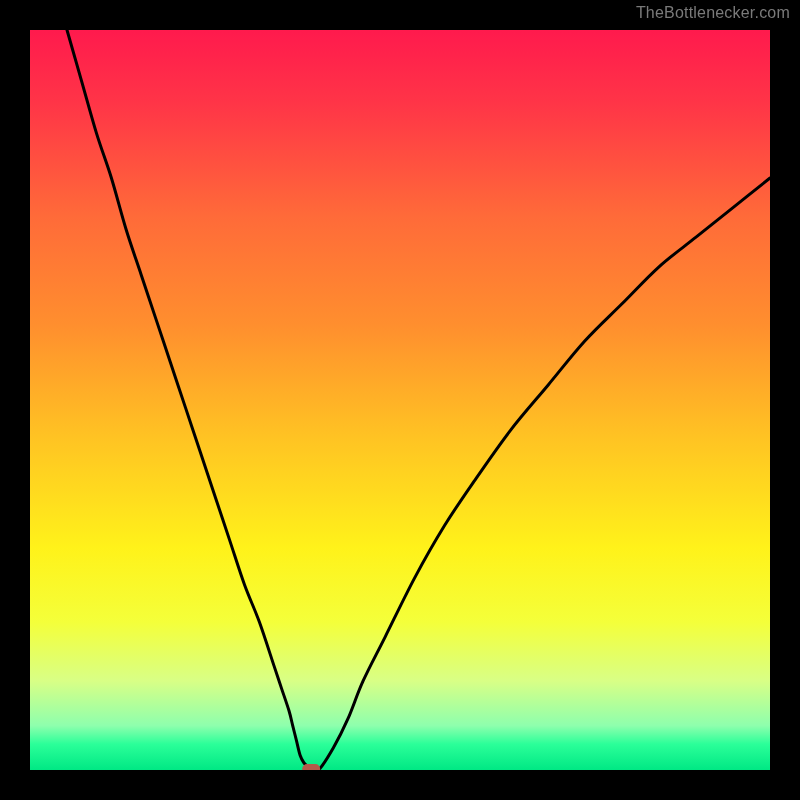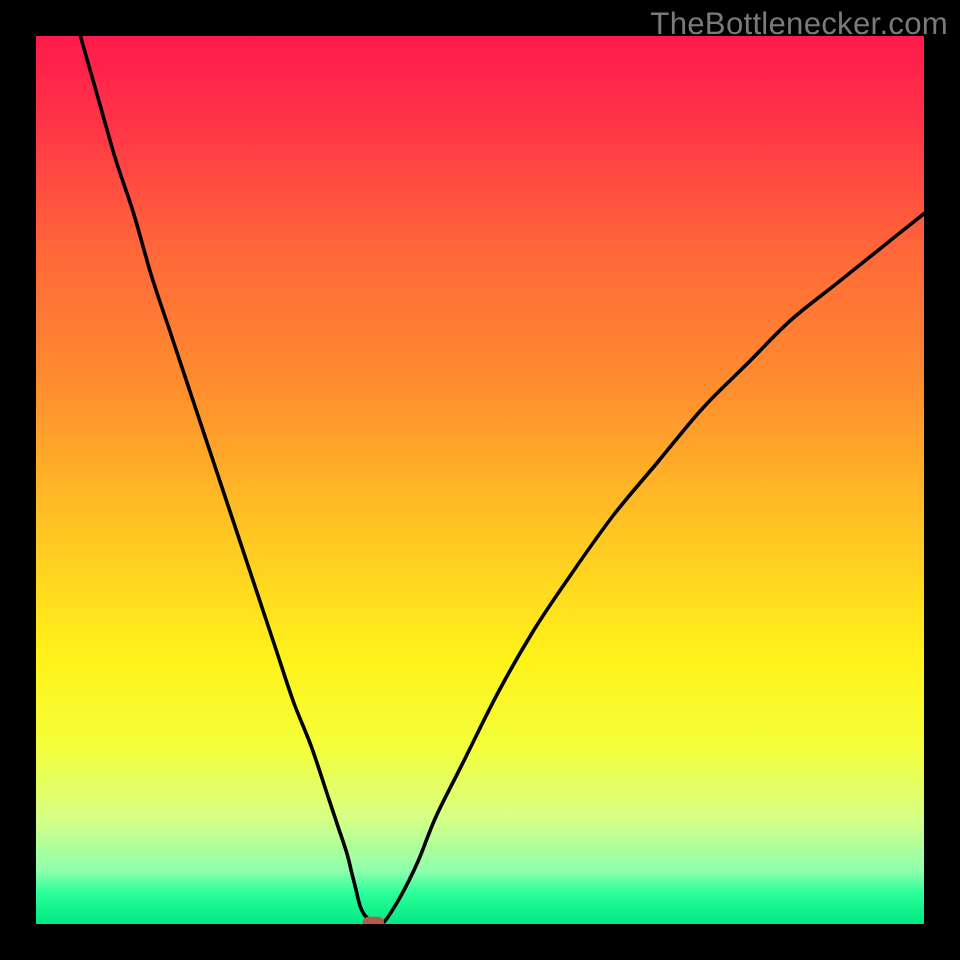--- a/index.html
+++ b/index.html
@@ -15,21 +15,21 @@
     position: relative;
     width: 800px;
     height: 800px;
     background: #000;
   }
   .watermark {
     position: absolute;
     top: 4px;
     right: 10px;
     color: #7a7a7a;
-    font-size: 26px;
+    font-size: 16px;
     font-weight: 500;
     letter-spacing: 0.2px;
     user-select: none;
   }
   .plot-frame {
     position: absolute;
     left: 30px;
     top: 30px;
     width: 740px;
     height: 740px;

